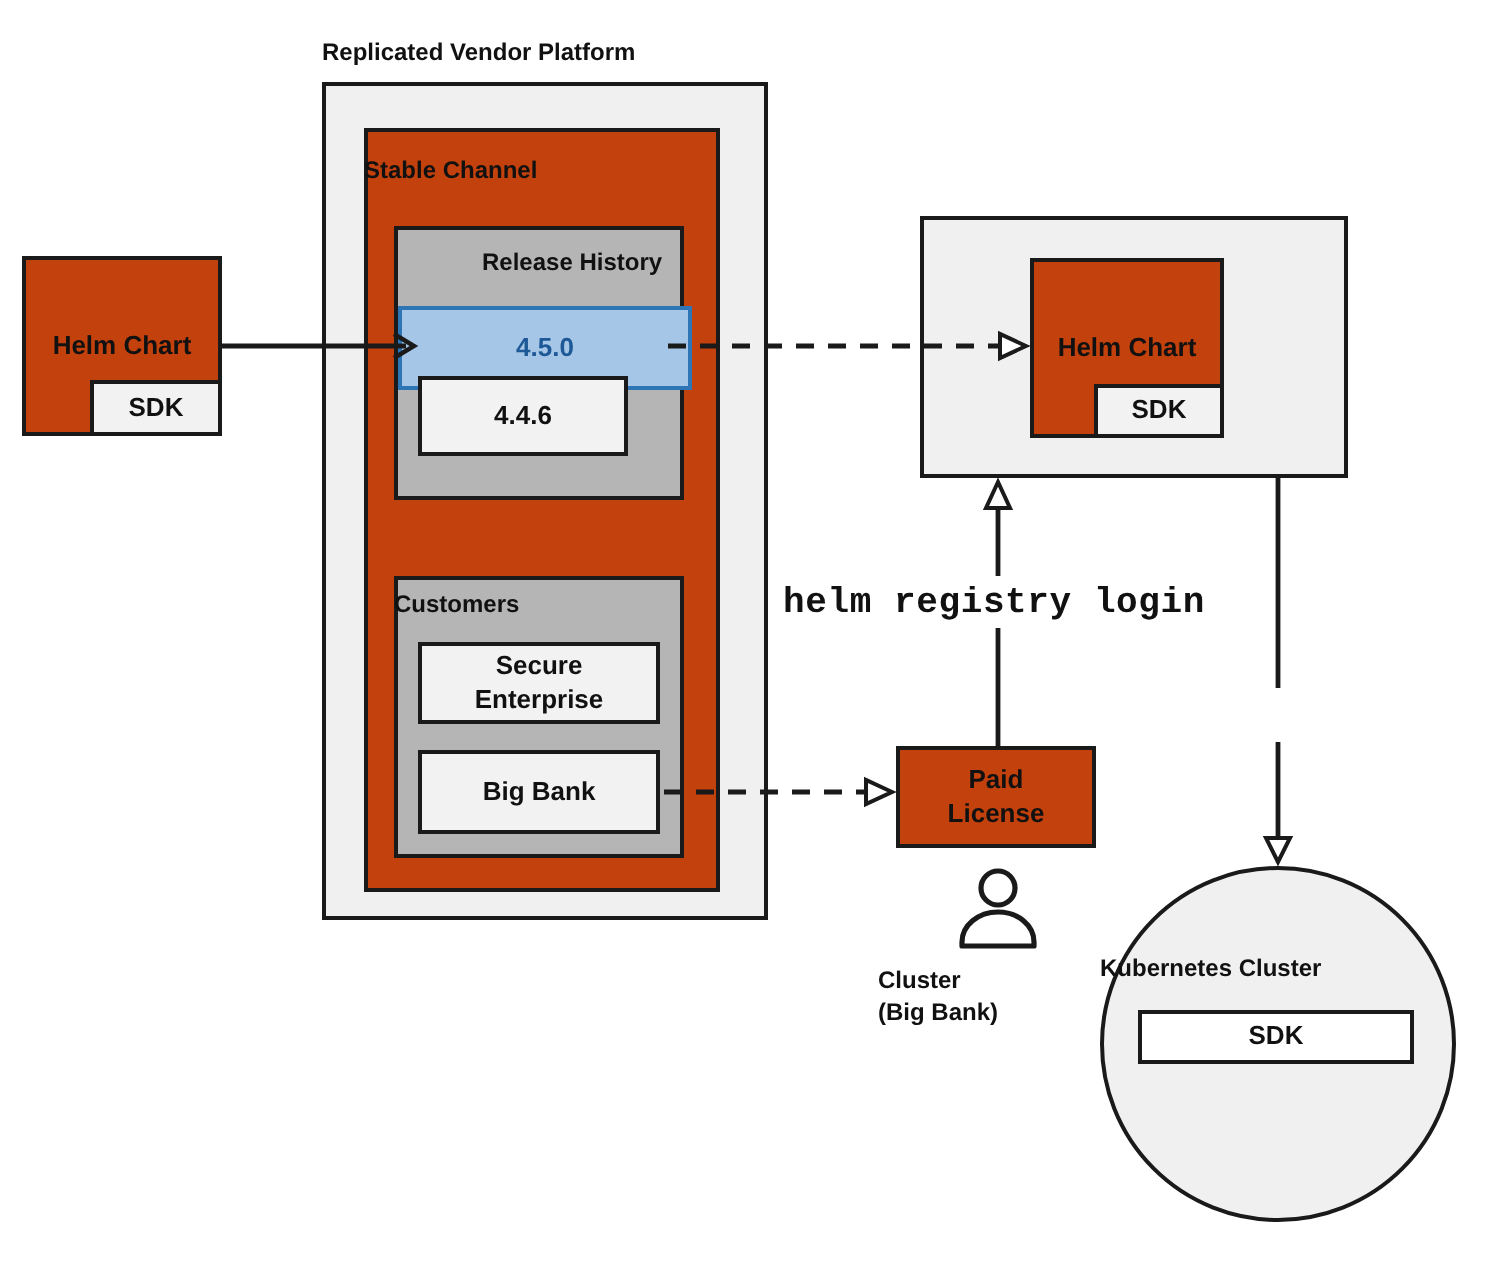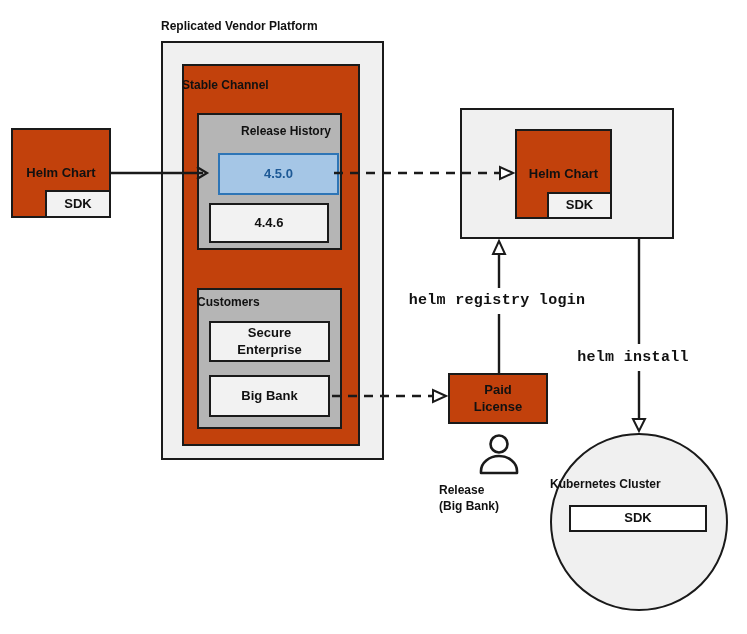--- a/index.html
+++ b/index.html
@@ -13,41 +13,41 @@
   .fill-mid{background:#c2410c;}
   .fill-dark{background:#b5b5b5;}
   .fill-white{background:#ffffff;}
   .fill-blue{background:#a5c6e6;border-color:#2e75b6;color:#1d5996;}
   .center{display:flex;align-items:center;justify-content:center;text-align:center;}
   .lbl{font-size:13px;font-weight:bold;line-height:1.25;}
   .caption{position:absolute;font-size:12px;font-weight:bold;text-align:left;line-height:1.3;}
   .pre{white-space:pre-line;}
   .cmd{
     position:absolute;font-family:"Liberation Mono",monospace;font-weight:bold;
-    font-size:15px;text-align:center;letter-spacing:0.3px;color:#111;
+    font-size:18px;text-align:center;letter-spacing:0.3px;color:#111;
   }
   .overlay{position:absolute;left:0;top:0;pointer-events:none;}
 </style>
 </head>
 <body>
 
 <div class="canvas">
 
   <div class="caption" style="left:161px;top:19px;width:223px;">Replicated Vendor Platform</div>
 
   <div class="box fill-lightest" style="left:161px;top:41px;width:223px;height:419px;"></div>
 
   <div class="box fill-mid" style="left:182px;top:64px;width:178px;height:382px;"></div>
   <div class="caption" style="left:182px;top:78px;width:200px;">Stable Channel</div>
 
   <div class="box fill-dark" style="left:197px;top:113px;width:145px;height:137px;"></div>
   <div class="caption" style="left:197px;top:124px;width:145px;padding-left:44px;">Release History</div>
 
-  <div class="box fill-blue center lbl" style="left:218px;top:153px;width:121px;height:42px;">4.5.0</div>
-  <div class="box fill-item center lbl" style="left:209px;top:203px;width:120px;height:40px;">4.4.6</div>
+  <div class="box fill-blue center lbl" style="left:199px;top:153px;width:147px;height:42px;">4.5.0</div>
+  <div class="box fill-item center lbl" style="left:209px;top:188px;width:105px;height:40px;">4.4.6</div>
 
   <div class="box fill-dark" style="left:197px;top:288px;width:145px;height:141px;"></div>
   <div class="caption" style="left:197px;top:295px;width:145px;">Customers</div>
 
   <div class="box fill-item center lbl" style="left:209px;top:375px;width:121px;height:42px;">Big Bank</div>
   <div class="box fill-item center lbl pre" style="left:209px;top:321px;width:121px;height:41px;">Secure
 Enterprise</div>
 
   <div class="box fill-mid center lbl" style="left:11px;top:128px;width:100px;height:90px;">
     <span>Helm Chart</span>
@@ -59,25 +59,24 @@
   <div class="box fill-lightest" style="left:460px;top:108px;width:214px;height:131px;"></div>
   <div class="box fill-mid center lbl" style="left:515px;top:129px;width:97px;height:90px;">
     <span>Helm Chart</span>
     <div class="box fill-item center lbl" style="right:-2px;bottom:-2px;width:65px;height:27px;">
       <span>SDK</span>
     </div>
   </div>
 
   <div class="box fill-mid center lbl pre" style="left:448px;top:373px;width:100px;height:51px;">Paid
 License</div>
-  <div class="caption pre" style="left:439px;top:483px;width:120px;">Release
+  <div class="caption pre" style="left:439px;top:483px;width:120px;">Cluster
 (Big Bank)</div>
 
   <div class="cmd" style="left:387px;top:292px;width:220px;">helm registry login</div>
-  <div class="cmd" style="left:553px;top:349px;width:160px;">helm install</div>
 
   <div class="box fill-lightest" style="left:550px;top:433px;width:178px;height:178px;border-radius:50%;"></div>
   <div class="caption" style="left:550px;top:477px;width:178px;">Kubernetes Cluster</div>
   <div class="box fill-white center lbl" style="left:569px;top:505px;width:138px;height:27px;">SDK</div>
 
   <svg class="overlay" width="747" height="634" viewBox="0 0 747 634">
 
     <g>
       <path d="M111 173 H 203" stroke="#1a1a1a" stroke-width="2.4" fill="none"></path>
       <path d="M197 167 L 207 173 L 197 179" stroke="#1a1a1a" stroke-width="2.2" fill="none"></path>

